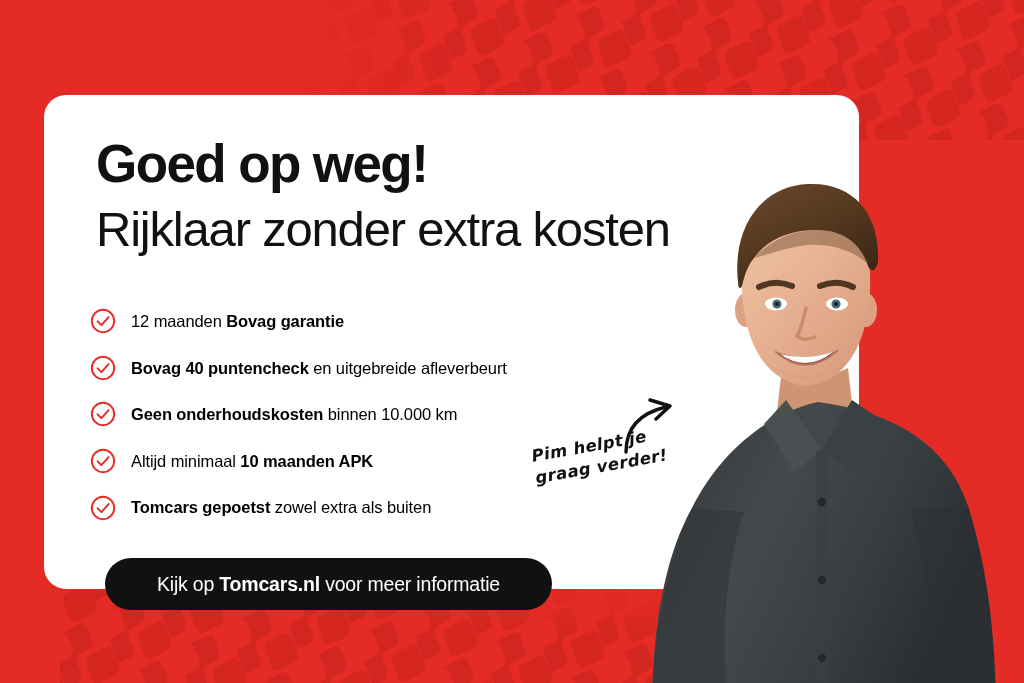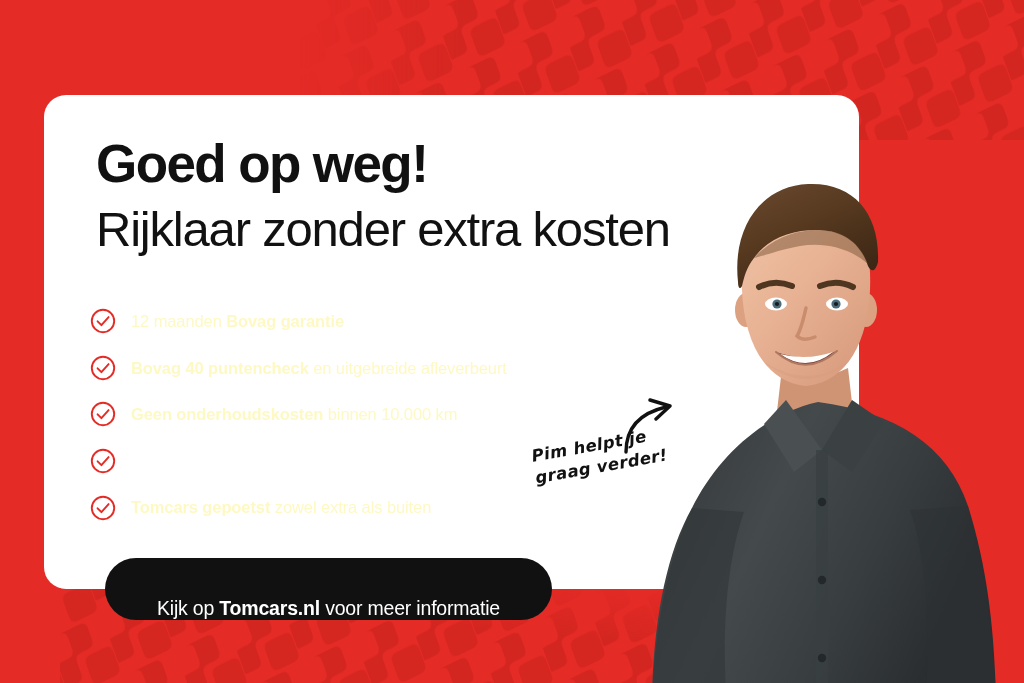--- a/index.html
+++ b/index.html
@@ -83,21 +83,21 @@
   }
   .check-icon {
     flex: 0 0 auto;
     width: 26px;
     height: 26px;
     margin-right: 15px;
     display: block;
   }
   .feature-text {
     font-size: 16.5px;
-    color: #fef9c3;
+    color: #000000;
     letter-spacing: -0.1px;
     white-space: nowrap;
     line-height: 1;
     text-align: center;
   }
   .feature-text b { font-weight: 700; }
 
   
   #annotation {
     position: absolute;
@@ -127,25 +127,25 @@
     left: 92px;
     top: 0px;
   }
 
   
   #cta-pill {
     position: absolute;
     left: 105px;
     top: 558px;
     width: 447px;
-    height: 62px;
+    height: 52px;
     background: #111111;
     border-radius: 31px;
     display: flex;
-    align-items: flex-end;
+    align-items: center;
     justify-content: center;
   }
   #cta-text {
     font-size: 19.5px;
     color: #FFFFFF;
     letter-spacing: -0.2px;
     white-space: nowrap;
   }
   #cta-text b { font-weight: 700; }
 
@@ -317,20 +317,21 @@
         <path d="M7.6 13.3 l3.8 3.9 l7.2 -8.1" fill="none" stroke="#E52B26" stroke-width="1.9" stroke-linecap="round" stroke-linejoin="round"></path>
       </svg>
       <span class="feature-text"><span></span><b>Geen onderhoudskosten</b><span> binnen 10.000 km</span></span>
     </div>
 
     <div class="feature-row">
       <svg class="check-icon" viewBox="0 0 26 26">
         <circle cx="13" cy="13" r="11.2" fill="none" stroke="#E52B26" stroke-width="1.9"></circle>
         <path d="M7.6 13.3 l3.8 3.9 l7.2 -8.1" fill="none" stroke="#E52B26" stroke-width="1.9" stroke-linecap="round" stroke-linejoin="round"></path>
       </svg>
+      <span class="feature-text"><span>Altijd minimaal </span><b>10 maanden APK</b><span></span></span>
     </div>
 
     <div class="feature-row">
       <svg class="check-icon" viewBox="0 0 26 26">
         <circle cx="13" cy="13" r="11.2" fill="none" stroke="#E52B26" stroke-width="1.9"></circle>
         <path d="M7.6 13.3 l3.8 3.9 l7.2 -8.1" fill="none" stroke="#E52B26" stroke-width="1.9" stroke-linecap="round" stroke-linejoin="round"></path>
       </svg>
       <span class="feature-text"><span></span><b>Tomcars gepoetst</b><span> zowel extra als buiten</span></span>
     </div>
 

